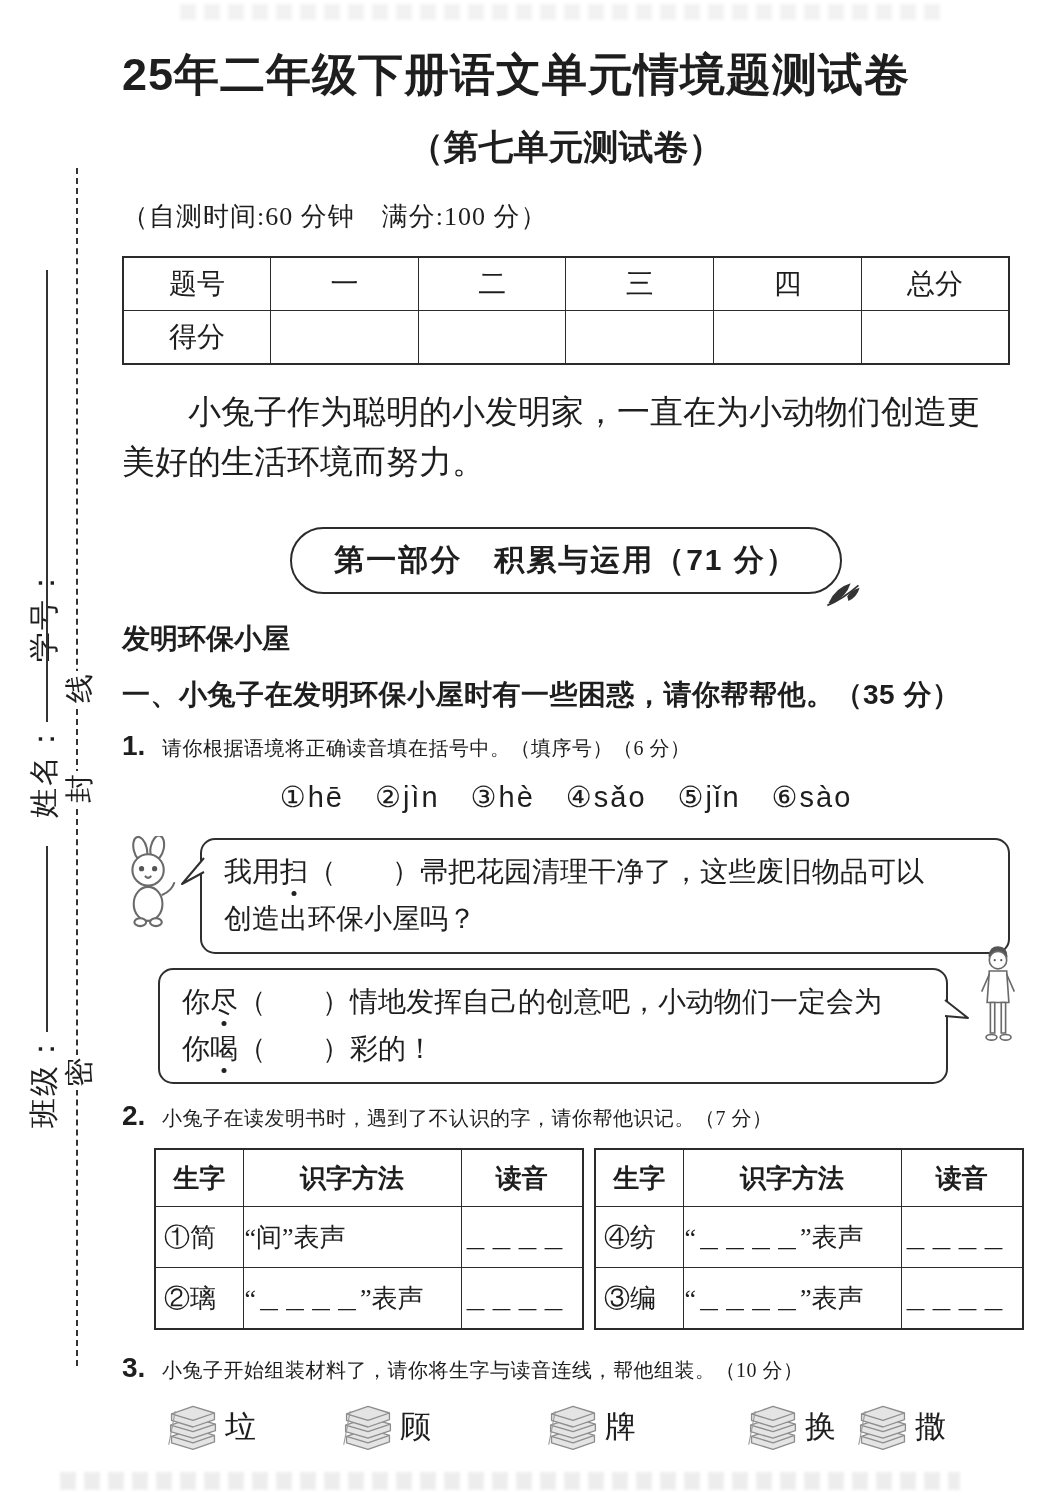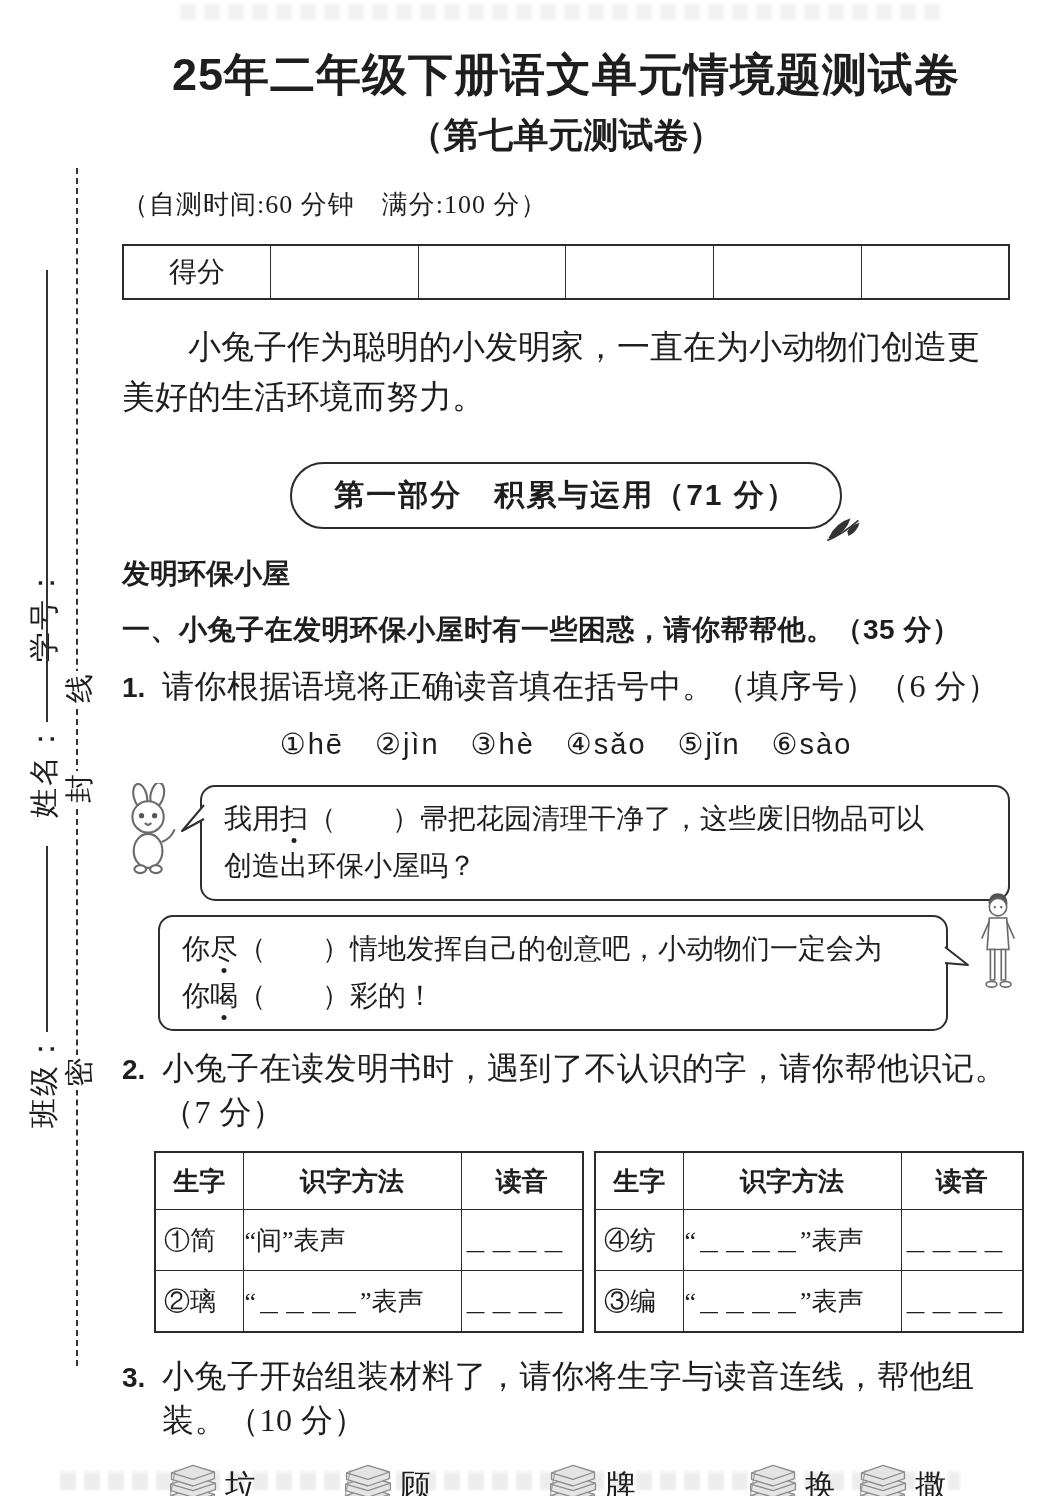--- a/index.html
+++ b/index.html
@@ -4,22 +4,22 @@
 <style>
   html,body{margin:0;padding:0;}
   body{
     width:1058px;height:1496px;position:relative;overflow:hidden;
     background:#ffffff;color:#1e1e1e;
     font-family:"Liberation Sans", sans-serif;
   }
   .content{position:relative;margin:0;padding:46px 48px 0 122px;}
 
   
-  .title{font-size:45px;font-weight:bold;text-align:center;letter-spacing:1px;line-height:58px;}
-  .subtitle{font-size:35px;font-weight:bold;text-align:center;margin-top:8px;}
+  .title{font-size:45px;font-weight:bold;letter-spacing:1px;line-height:58px;}
+  .subtitle{font-size:35px;font-weight:bold;text-align:center;margin-top:20px;}
   .info{font-family:"Liberation Serif", serif;font-size:26px;margin-top:28px;letter-spacing:1px;}
 
   
   table.score{border-collapse:collapse;width:100%;margin-top:22px;table-layout:fixed;}
   table.score td,table.score th{border:1.6px solid #2b2b2b;height:50px;text-align:center;
     font-size:28px;font-weight:normal;font-family:"Liberation Serif", serif;}
   table.score{border:2.5px solid #2b2b2b;}
   table.score .lbl{font-family:"Liberation Sans", sans-serif;}
 
   
@@ -30,21 +30,21 @@
   .banner{position:relative;border:2.5px solid #2b2b2b;border-radius:34px;
     padding:11px 42px;font-size:30px;font-weight:bold;letter-spacing:2px;}
   .leaf{position:absolute;right:-24px;bottom:-16px;}
 
   .section-title{font-size:28px;font-weight:bold;margin-top:26px;}
   .main-q{font-size:28px;font-weight:bold;margin-top:18px;letter-spacing:.5px;}
 
   
   .qline{display:flex;margin-top:16px;align-items:baseline;}
   .qnum{font-size:28px;font-weight:bold;width:40px;flex:0 0 40px;}
-  .qtext{font-family:"Liberation Serif", serif;font-size:32px;letter-spacing:.5px;}
+  .qtext{font-family:"Liberation Serif", serif;font-size:20px;letter-spacing:.5px;}
   .options{font-size:29px;text-align:center;margin-top:16px;letter-spacing:2px;}
 
   
   .bubble-row{position:relative;}
   .bubble{position:relative;border:2px solid #2f2f2f;border-radius:15px;
     font-family:"Liberation Serif", serif;font-size:28px;line-height:47px;
     padding:8px 20px 10px 22px;background:#fff;}
   .bubble .tail{position:absolute;}
   .emph{position:relative;}
   .emph::after{content:"";position:absolute;left:50%;bottom:-9px;transform:translateX(-50%);
@@ -119,20 +119,28 @@
 <div class="sealchar" style="top:1090px">密</div>
 
 <div class="content">
 
   <div class="title">25年二年级下册语文单元情境题测试卷</div>
   <div class="subtitle">（第七单元测试卷）</div>
   <div class="info">（自测时间:60 分钟　满分:100 分）</div>
 
   <table class="score">
     <tbody>
+        <tr>
+      <th class="lbl">题号</th>
+      <th>一</th>
+      <th>二</th>
+      <th>三</th>
+      <th>四</th>
+      <th class="lbl">总分</th>
+    </tr>
     <tr>
       <td class="lbl">得分</td>
       <td></td>
       <td></td>
       <td></td>
       <td></td>
       <td></td>
     </tr>
   </tbody>
     </table>

